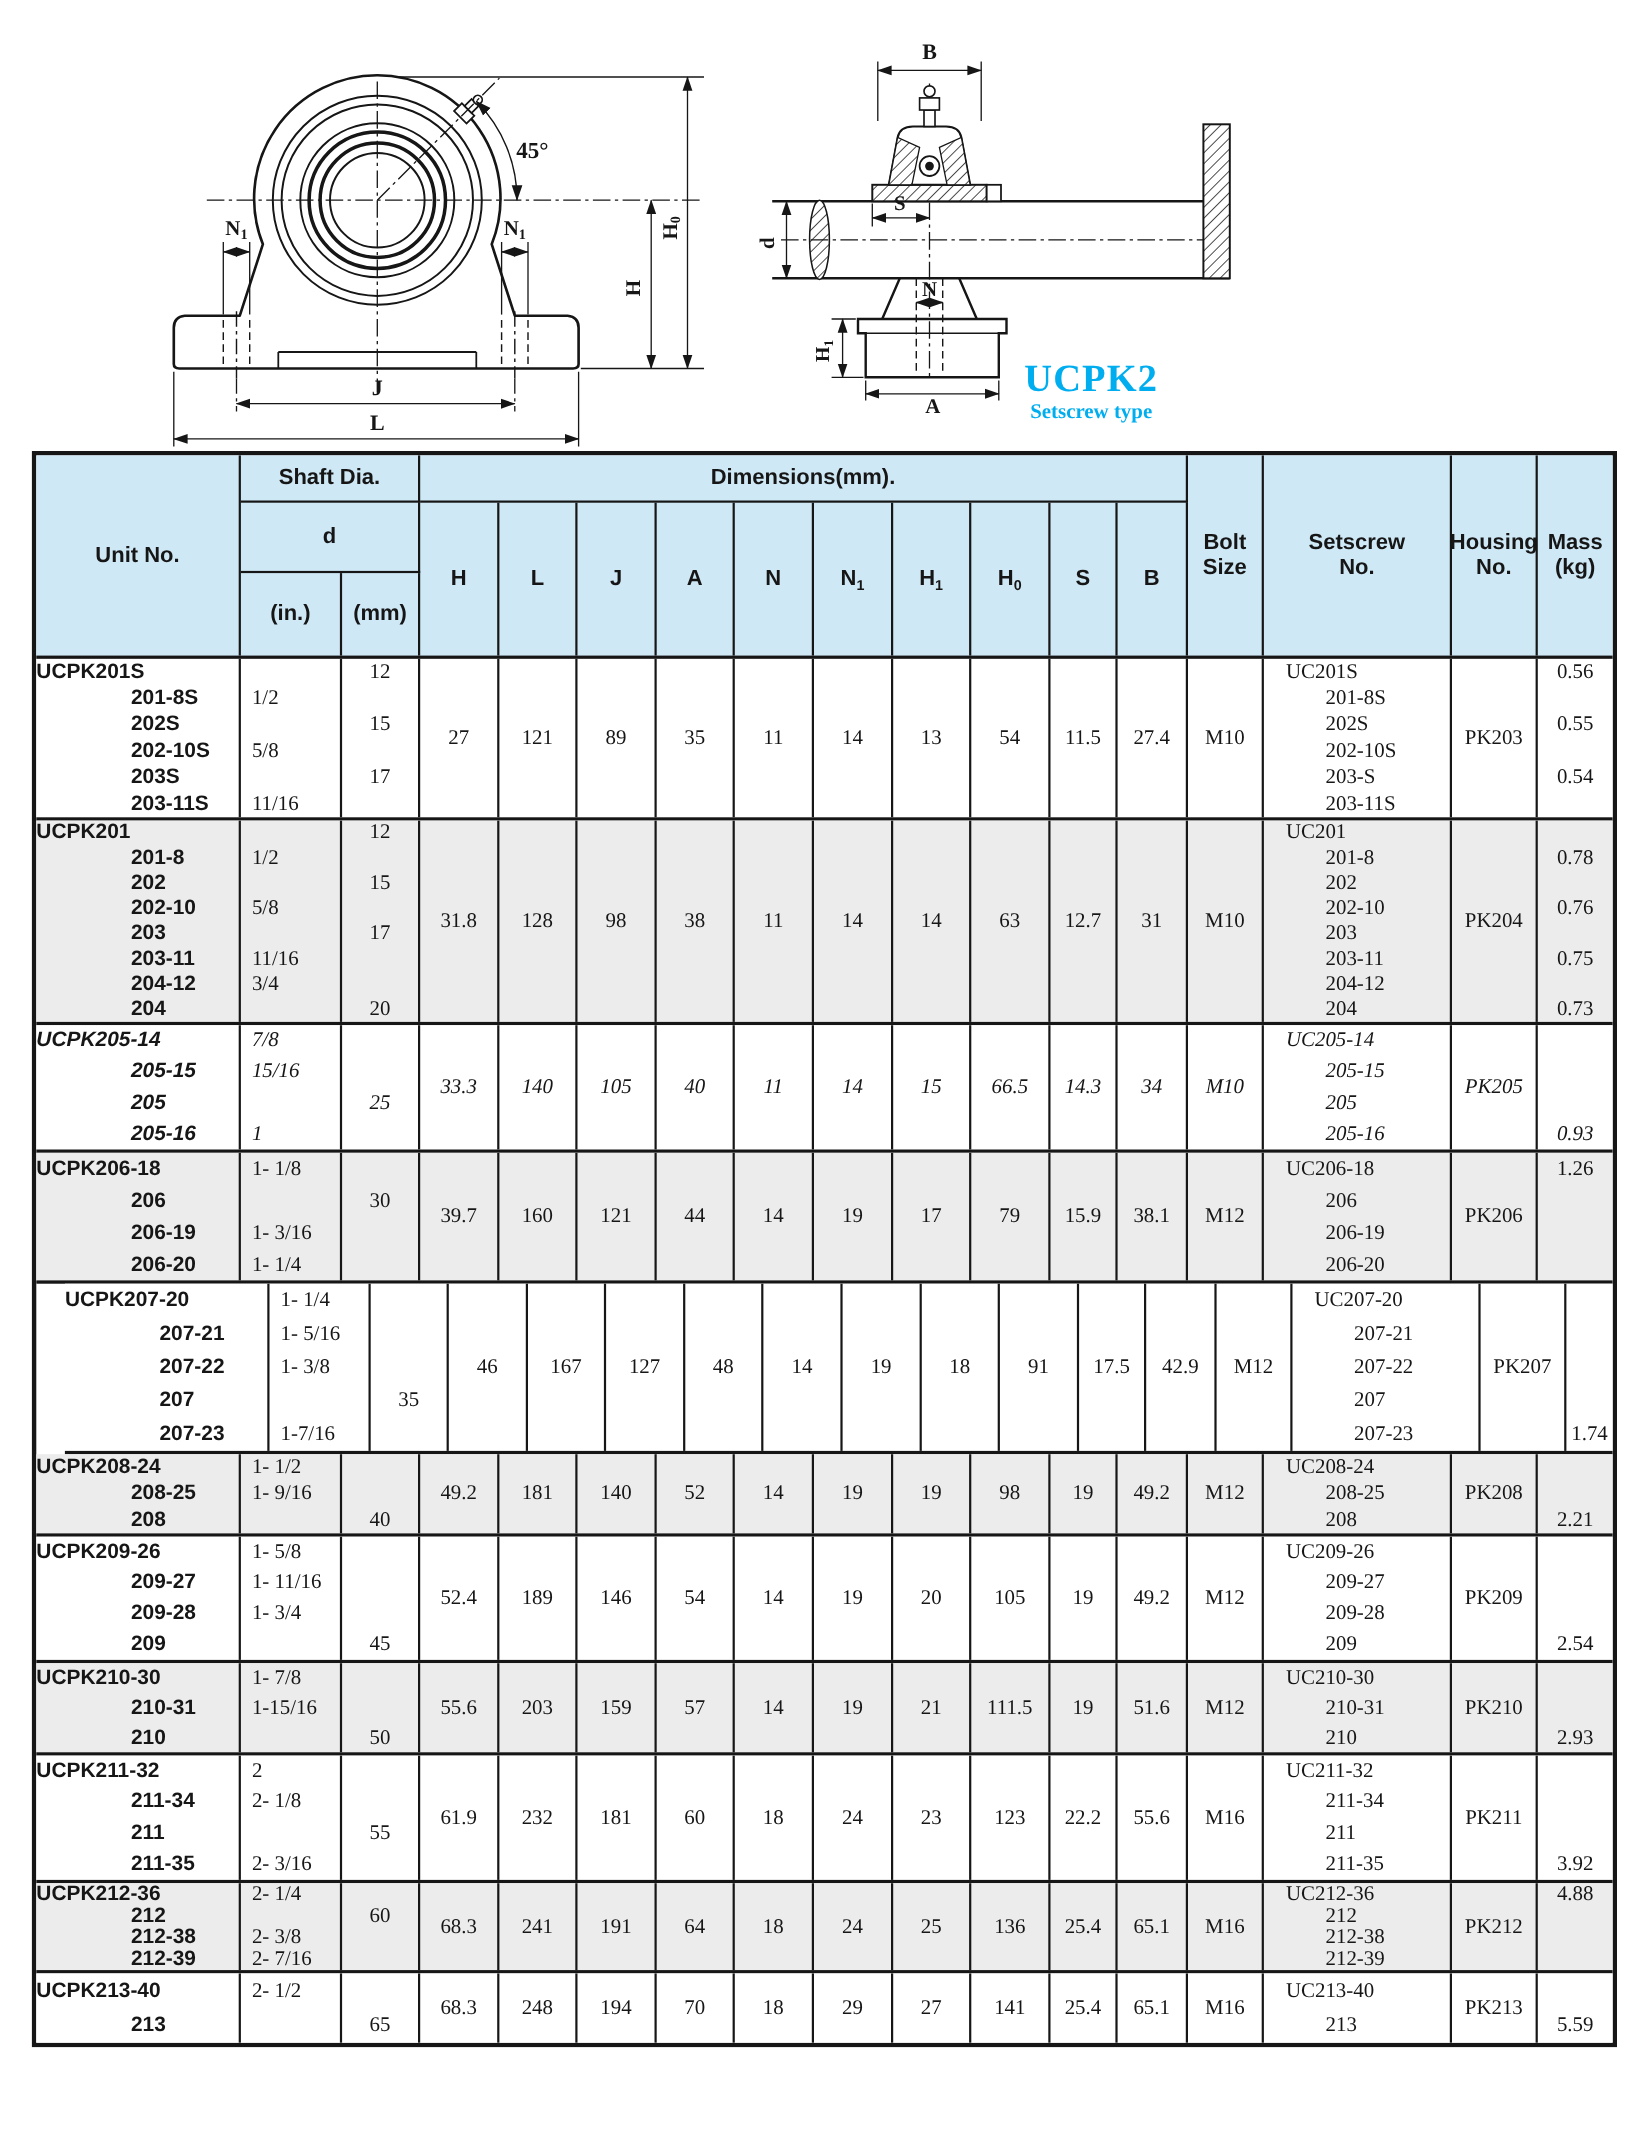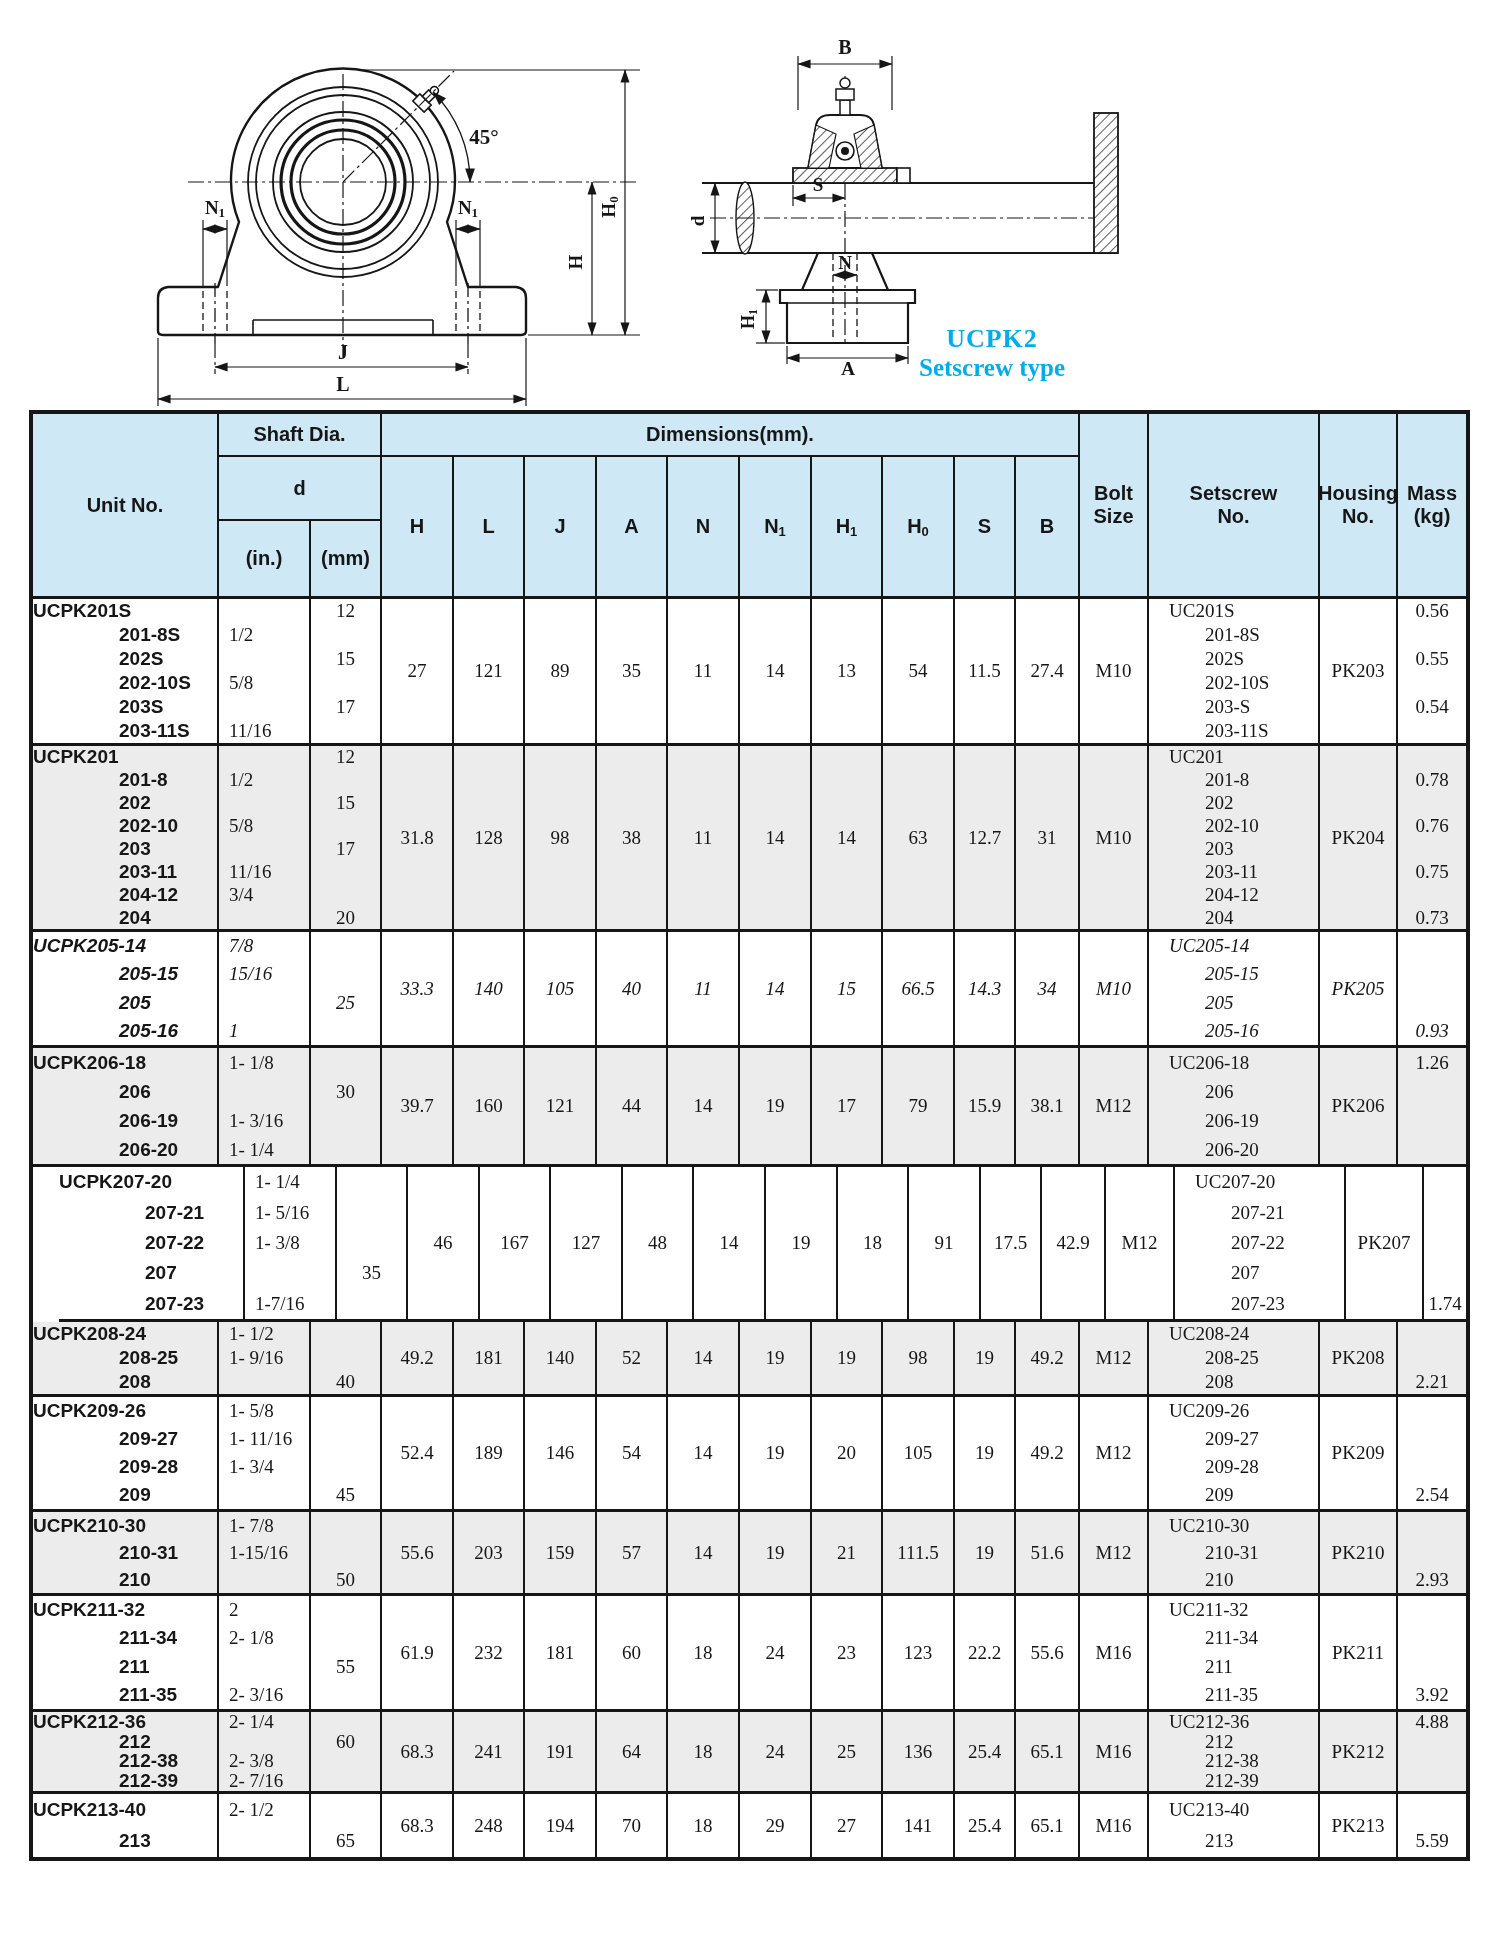--- a/index.html
+++ b/index.html
@@ -6,22 +6,22 @@
   html,body { background:#ffffff; }
   #page {
     position: relative; width: 1497px; height: 1949px; background: #ffffff;
     font-family: "Liberation Sans", sans-serif; color: #161616; overflow: hidden;
   }
   
   #front-view { position:absolute; left:118px; top:52px; }
   #side-view  { position:absolute; left:690px; top:28px; }
   #caption { position:absolute; left:880px; top:324px; width:224px; text-align:center;
              color:#00aeef; font-family:"Liberation Serif", serif; font-weight:bold; z-index:3; }
-  #caption .c1 { font-size:26px; letter-spacing:1px; }
-  #caption .c2 { font-size:25px; }
+  #caption .c1 { font-size:35px; letter-spacing:1px; }
+  #caption .c2 { font-size:19px; }
   svg text { font-family:"Liberation Serif", serif; font-weight:bold; fill:#161616; }
   
   #spec-table {
     position:absolute; left:29px; top:410px; width:1441px;
     border:4px solid #161616; background:#ffffff;
     --cols: 186px 92px 71px 72px 71px 72px 71px 72px 72px 71px 72px 61px 64px 69px 171px 78px 1fr;
   }
   .hgrid {
     display:grid; grid-template-columns: var(--cols);
     grid-template-rows: 43px 64px 75px;

